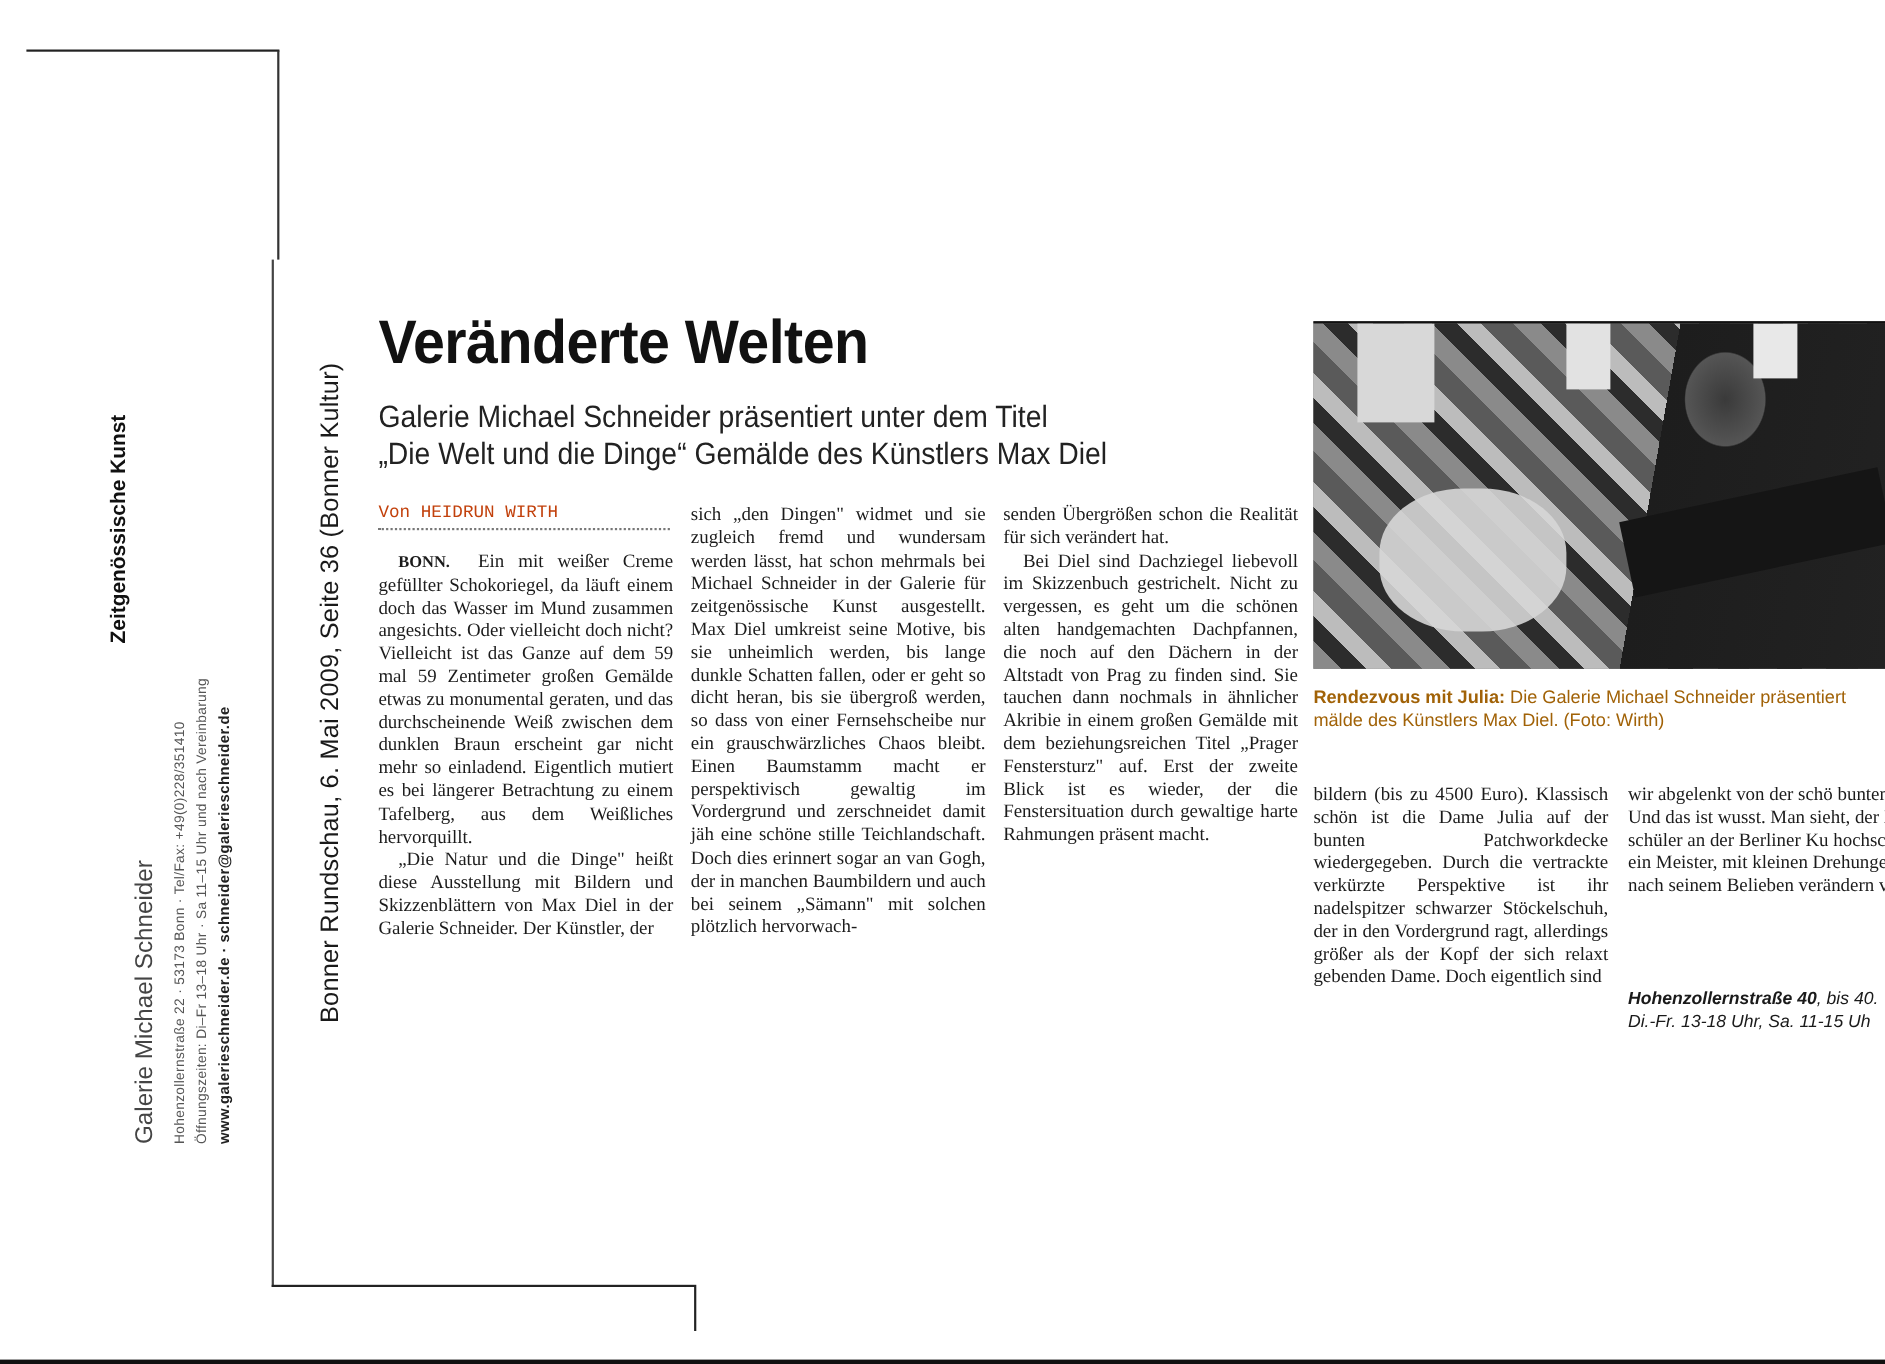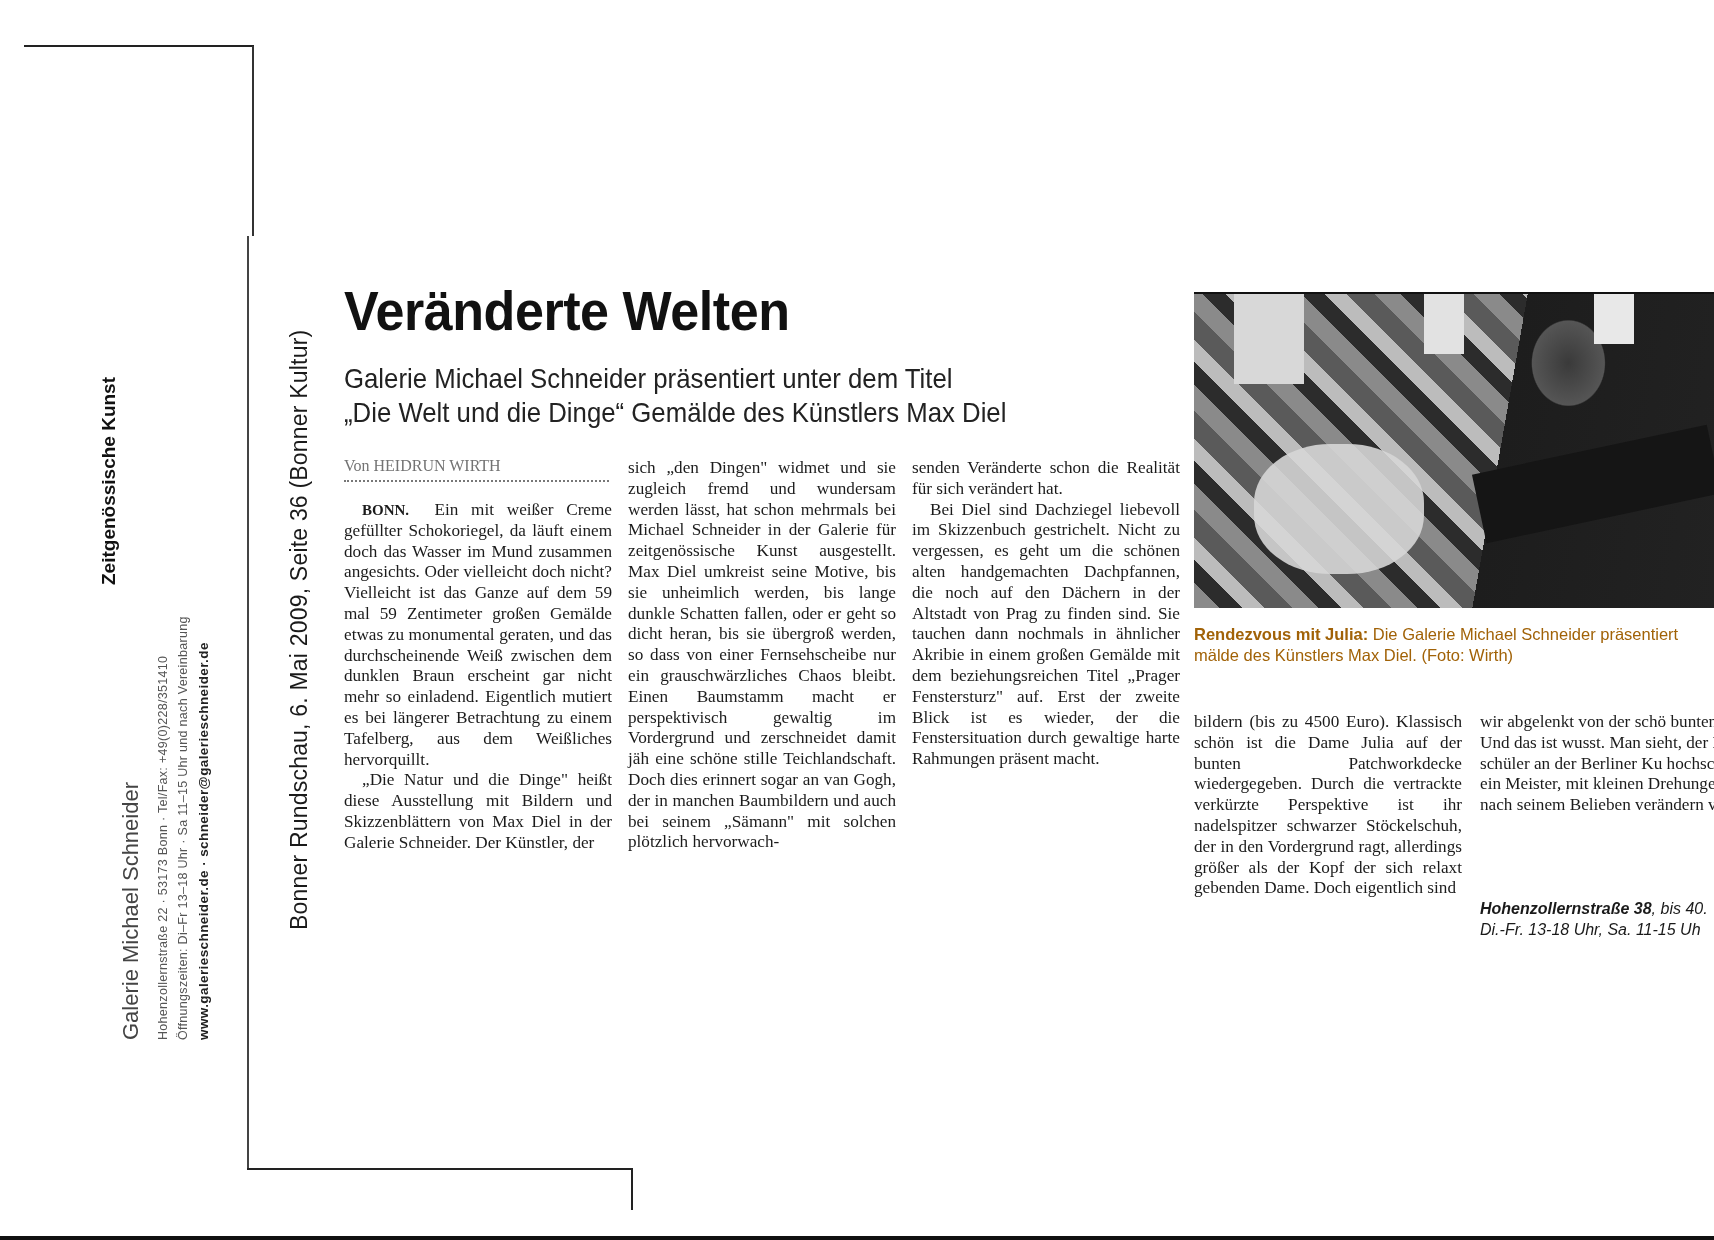--- a/index.html
+++ b/index.html
@@ -39,21 +39,21 @@
     transform: scaleX(0.93); transform-origin: 0 0;
   }
   .subhead {
     position: absolute; left: 344px; top: 362px; width: 800px;
     font-family: "Liberation Sans", sans-serif; font-weight: 300;
     font-size: 28px; line-height: 34px; color: #222;
     transform: scaleX(0.92); transform-origin: 0 0;
   }
   .byline {
     position: absolute; left: 344px; top: 457px; width: 265px;
-    font-family: Liberation Serif, serif; font-size: 16px; color: #737373;
+    font-family: Liberation Mono, monospace; font-size: 16px; color: #c2410c;
     padding-bottom: 5px;
     border-bottom: 2px dotted #777;
   }
 
   .col {
     position: absolute; width: 268px;
     font-size: 17.2px; line-height: 20.8px; color: #1b1b1b;
     text-align: justify; hyphens: manual;
   }
   .col p { margin: 0; }
@@ -122,21 +122,21 @@
 <div class="col" style="left:344px; top:500px;">
   <p class="indent"><span class="dateline">BONN.</span>&nbsp; <span>Ein mit weißer Creme gefüllter Schokoriegel, da läuft einem doch das Wasser im Mund zusammen angesichts. Oder vielleicht doch nicht? Vielleicht ist das Ganze auf dem 59 mal 59 Zentimeter großen Gemälde etwas zu monumental geraten, und das durchscheinende Weiß zwischen dem dunklen Braun erscheint gar nicht mehr so einladend. Eigentlich mutiert es bei längerer Betrachtung zu einem Tafelberg, aus dem Weißliches hervorquillt.</span></p>
   <p class="indent">„Die Natur und die Dinge" heißt diese Ausstellung mit Bildern und Skizzenblättern von Max Diel in der Galerie Schneider. Der Künstler, der</p>
 </div>
 
 <div class="col" style="left:628px; top:458px;">
   <p>sich „den Dingen" widmet und sie zugleich fremd und wundersam werden lässt, hat schon mehrmals bei Michael Schneider in der Galerie für zeitgenössische Kunst ausgestellt. Max Diel umkreist seine Motive, bis sie unheimlich werden, bis lange dunkle Schatten fallen, oder er geht so dicht heran, bis sie übergroß werden, so dass von einer Fernsehscheibe nur ein grauschwärzliches Chaos bleibt. Einen Baumstamm macht er perspektivisch gewaltig im Vordergrund und zerschneidet damit jäh eine schöne stille Teichlandschaft. Doch dies erinnert sogar an van Gogh, der in manchen Baumbildern und auch bei seinem „Sämann" mit solchen plötzlich hervorwach-</p>
 </div>
 
 <div class="col" style="left:912px; top:458px;">
-  <p>senden Veränderte schon die Realität für sich verändert hat.</p>
+  <p>senden Übergrößen schon die Realität für sich verändert hat.</p>
   <p class="indent">Bei Diel sind Dachziegel liebevoll im Skizzenbuch gestrichelt. Nicht zu vergessen, es geht um die schönen alten handgemachten Dachpfannen, die noch auf den Dächern in der Altstadt von Prag zu finden sind. Sie tauchen dann nochmals in ähnlicher Akribie in einem großen Gemälde mit dem beziehungsreichen Titel „Prager Fenstersturz" auf. Erst der zweite Blick ist es wieder, der die Fenstersituation durch gewaltige harte Rahmungen präsent macht.</p>
 </div>
 
 <div class="photo">
   <div class="win1"></div>
   <div class="win2"></div>
   <div class="win3"></div>
   <div class="blob"></div>
   <div class="leg"></div>
 </div>
@@ -147,15 +147,15 @@
 
 <div class="col" style="left:1194px; top:712px;">
   <p>bildern (bis zu 4500 Euro). Klassisch schön ist die Dame Julia auf der bunten Patchworkdecke wiedergegeben. Durch die vertrackte verkürzte Perspektive ist ihr nadelspitzer schwarzer Stöckelschuh, der in den Vordergrund ragt, allerdings größer als der Kopf der sich relaxt gebenden Dame. Doch eigentlich sind</p>
 </div>
 
 <div class="col" style="left:1480px; top:712px; width:300px; text-align:left; clip-path: inset(0 66px 0 0);">
   <p>wir abgelenkt von der schö bunten Decke. Und das ist wusst. Man sieht, der Meis schüler an der Berliner Ku hochschule ist ein Meister, mit kleinen Drehungen Welt nach seinem Belieben verändern vermag.</p>
 </div>
 
 <div class="info">
-  <div><b>Hohenzollernstraße 38</b><span>, bis 40.</span></div>
+  <div><b>Hohenzollernstraße 40</b><span>, bis 40.</span></div>
   <div>Di.-Fr. 13-18 Uhr, Sa. 11-15 Uh</div>
 </div>
 
 </body></html>

